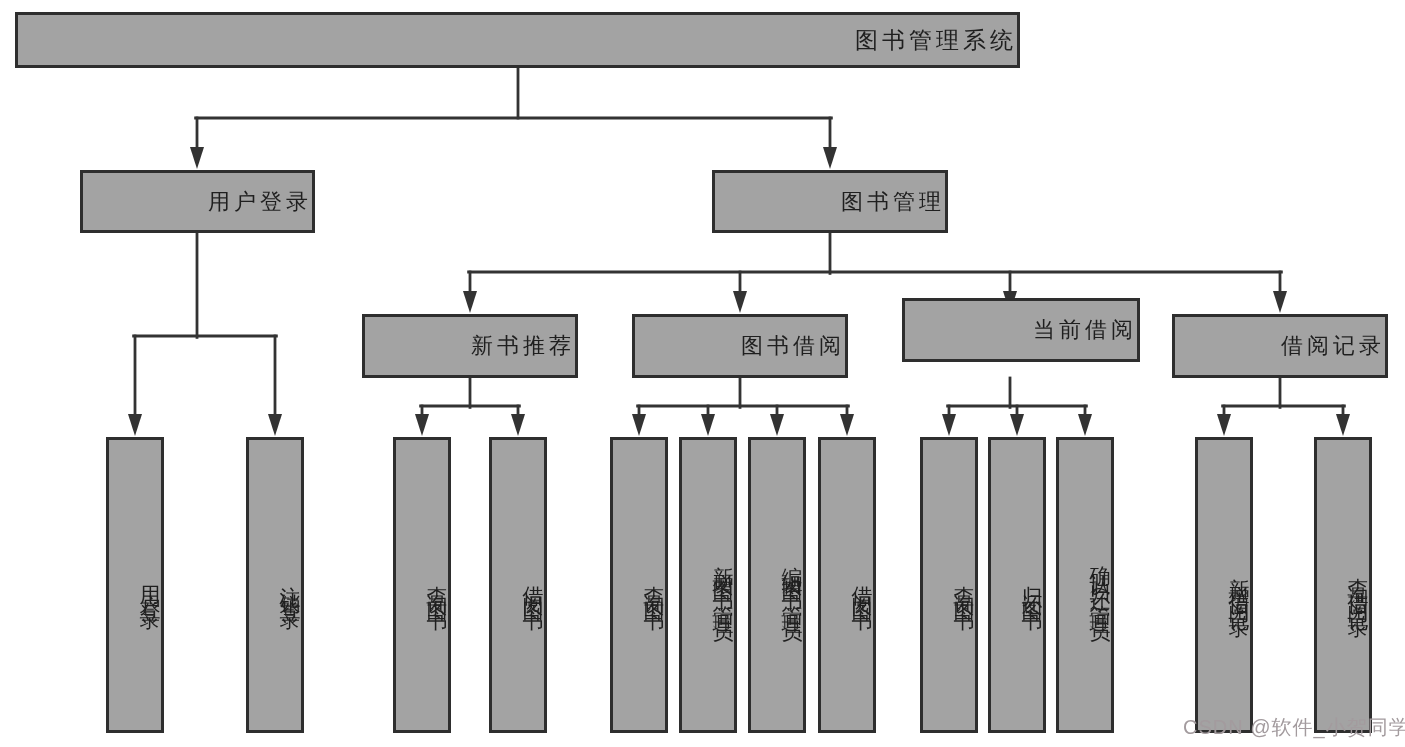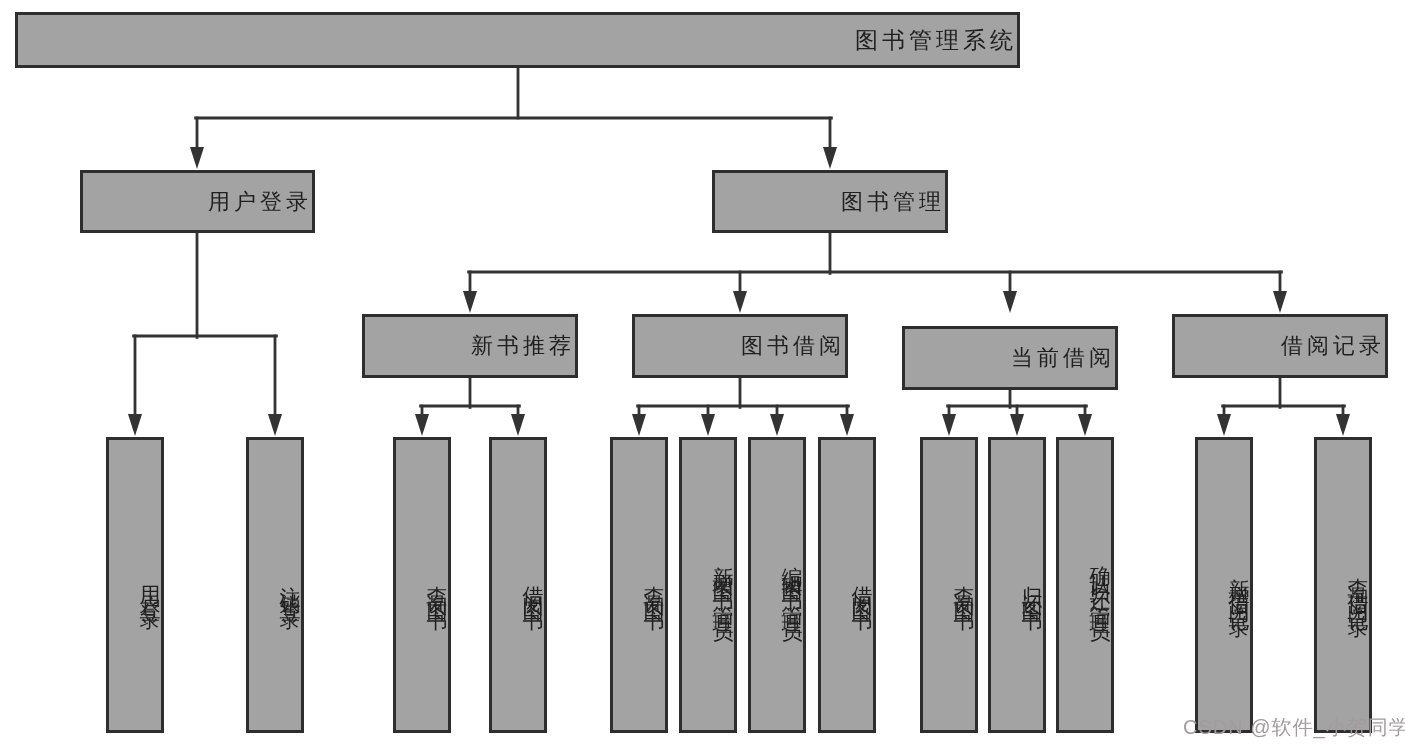--- a/index.html
+++ b/index.html
@@ -136,21 +136,21 @@
   <div class="box" style="left:712px; top:170px; width:236px; height:63px;">
     <span class="hlabel">图书管理</span>
   </div>
 
   <div class="box" style="left:632px; top:314px; width:216px; height:64px;">
     <span class="hlabel">图书借阅</span>
   </div>
   <div class="box" style="left:362px; top:314px; width:216px; height:64px;">
     <span class="hlabel">新书推荐</span>
   </div>
-  <div class="box" style="left:902px; top:326px; width:216px; height:64px;">
+  <div class="box" style="left:902px; top:298px; width:238px; height:64px;">
     <span class="hlabel">当前借阅</span>
   </div>
   <div class="box" style="left:1172px; top:314px; width:216px; height:64px;">
     <span class="hlabel">借阅记录</span>
   </div>
 
   <div class="box" style="left:106px; top:437px; width:58px; height:296px;">
     <span class="vlabel">用户登录</span>
   </div>
   <div class="box" style="left:246px; top:437px; width:58px; height:296px;">

